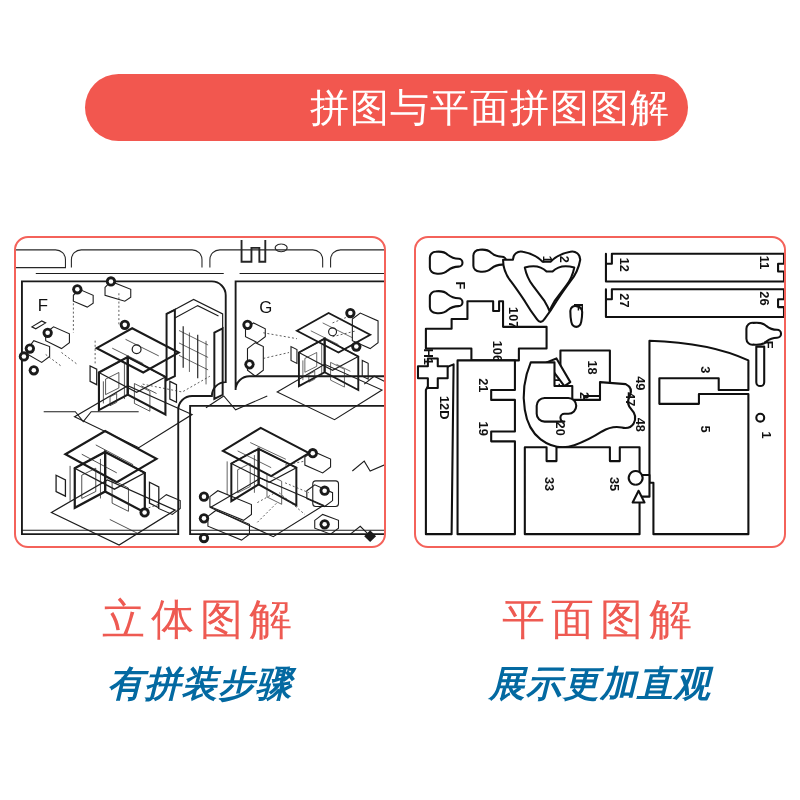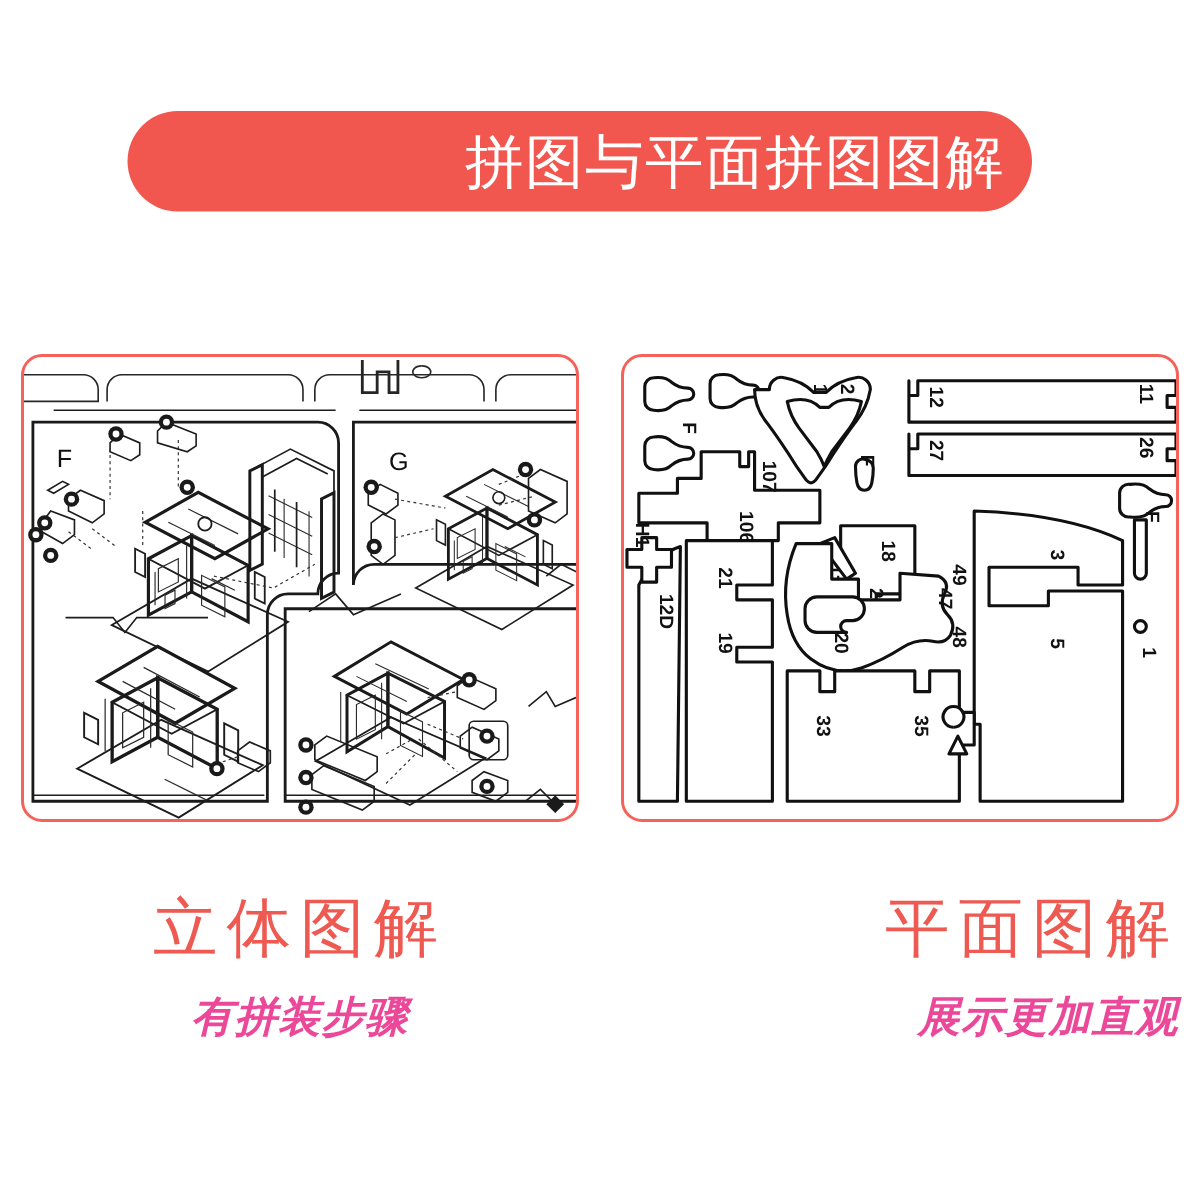--- a/index.html
+++ b/index.html
@@ -116,33 +116,33 @@
     height: 200px;
     margin-top: 30px;
   }
   .cap-col {
     position: absolute;
     top: 0;
     width: 372px;
     text-align: center;
   }
   .cap-left  { left: 14px; }
-  .cap-right { left: 414px; text-align: right; }
+  .cap-right { left: 414px; }
   .cap-title {
     font-size: 43px;
     color: #ee5a52;
     letter-spacing: 6px;
     font-weight: 400;
     line-height: 1.15;
     margin-bottom: 14px;
     font-family: "Liberation Sans", "DejaVu Sans", sans-serif;
   }
   .cap-line {
-    font-size: 28px;
-    color: #ec4899;
+    font-size: 36px;
+    color: #0369a1;
     font-style: italic;
     font-weight: 600;
     letter-spacing: 1px;
     line-height: 1.45;
     font-family: "Liberation Sans", "DejaVu Sans", sans-serif;
   }
 
   
   .ln   { fill: none; stroke: #1d1d1d; stroke-width: 1.1; }
   .ln-t { fill: none; stroke: #2a2a2a; stroke-width: 0.7; }

